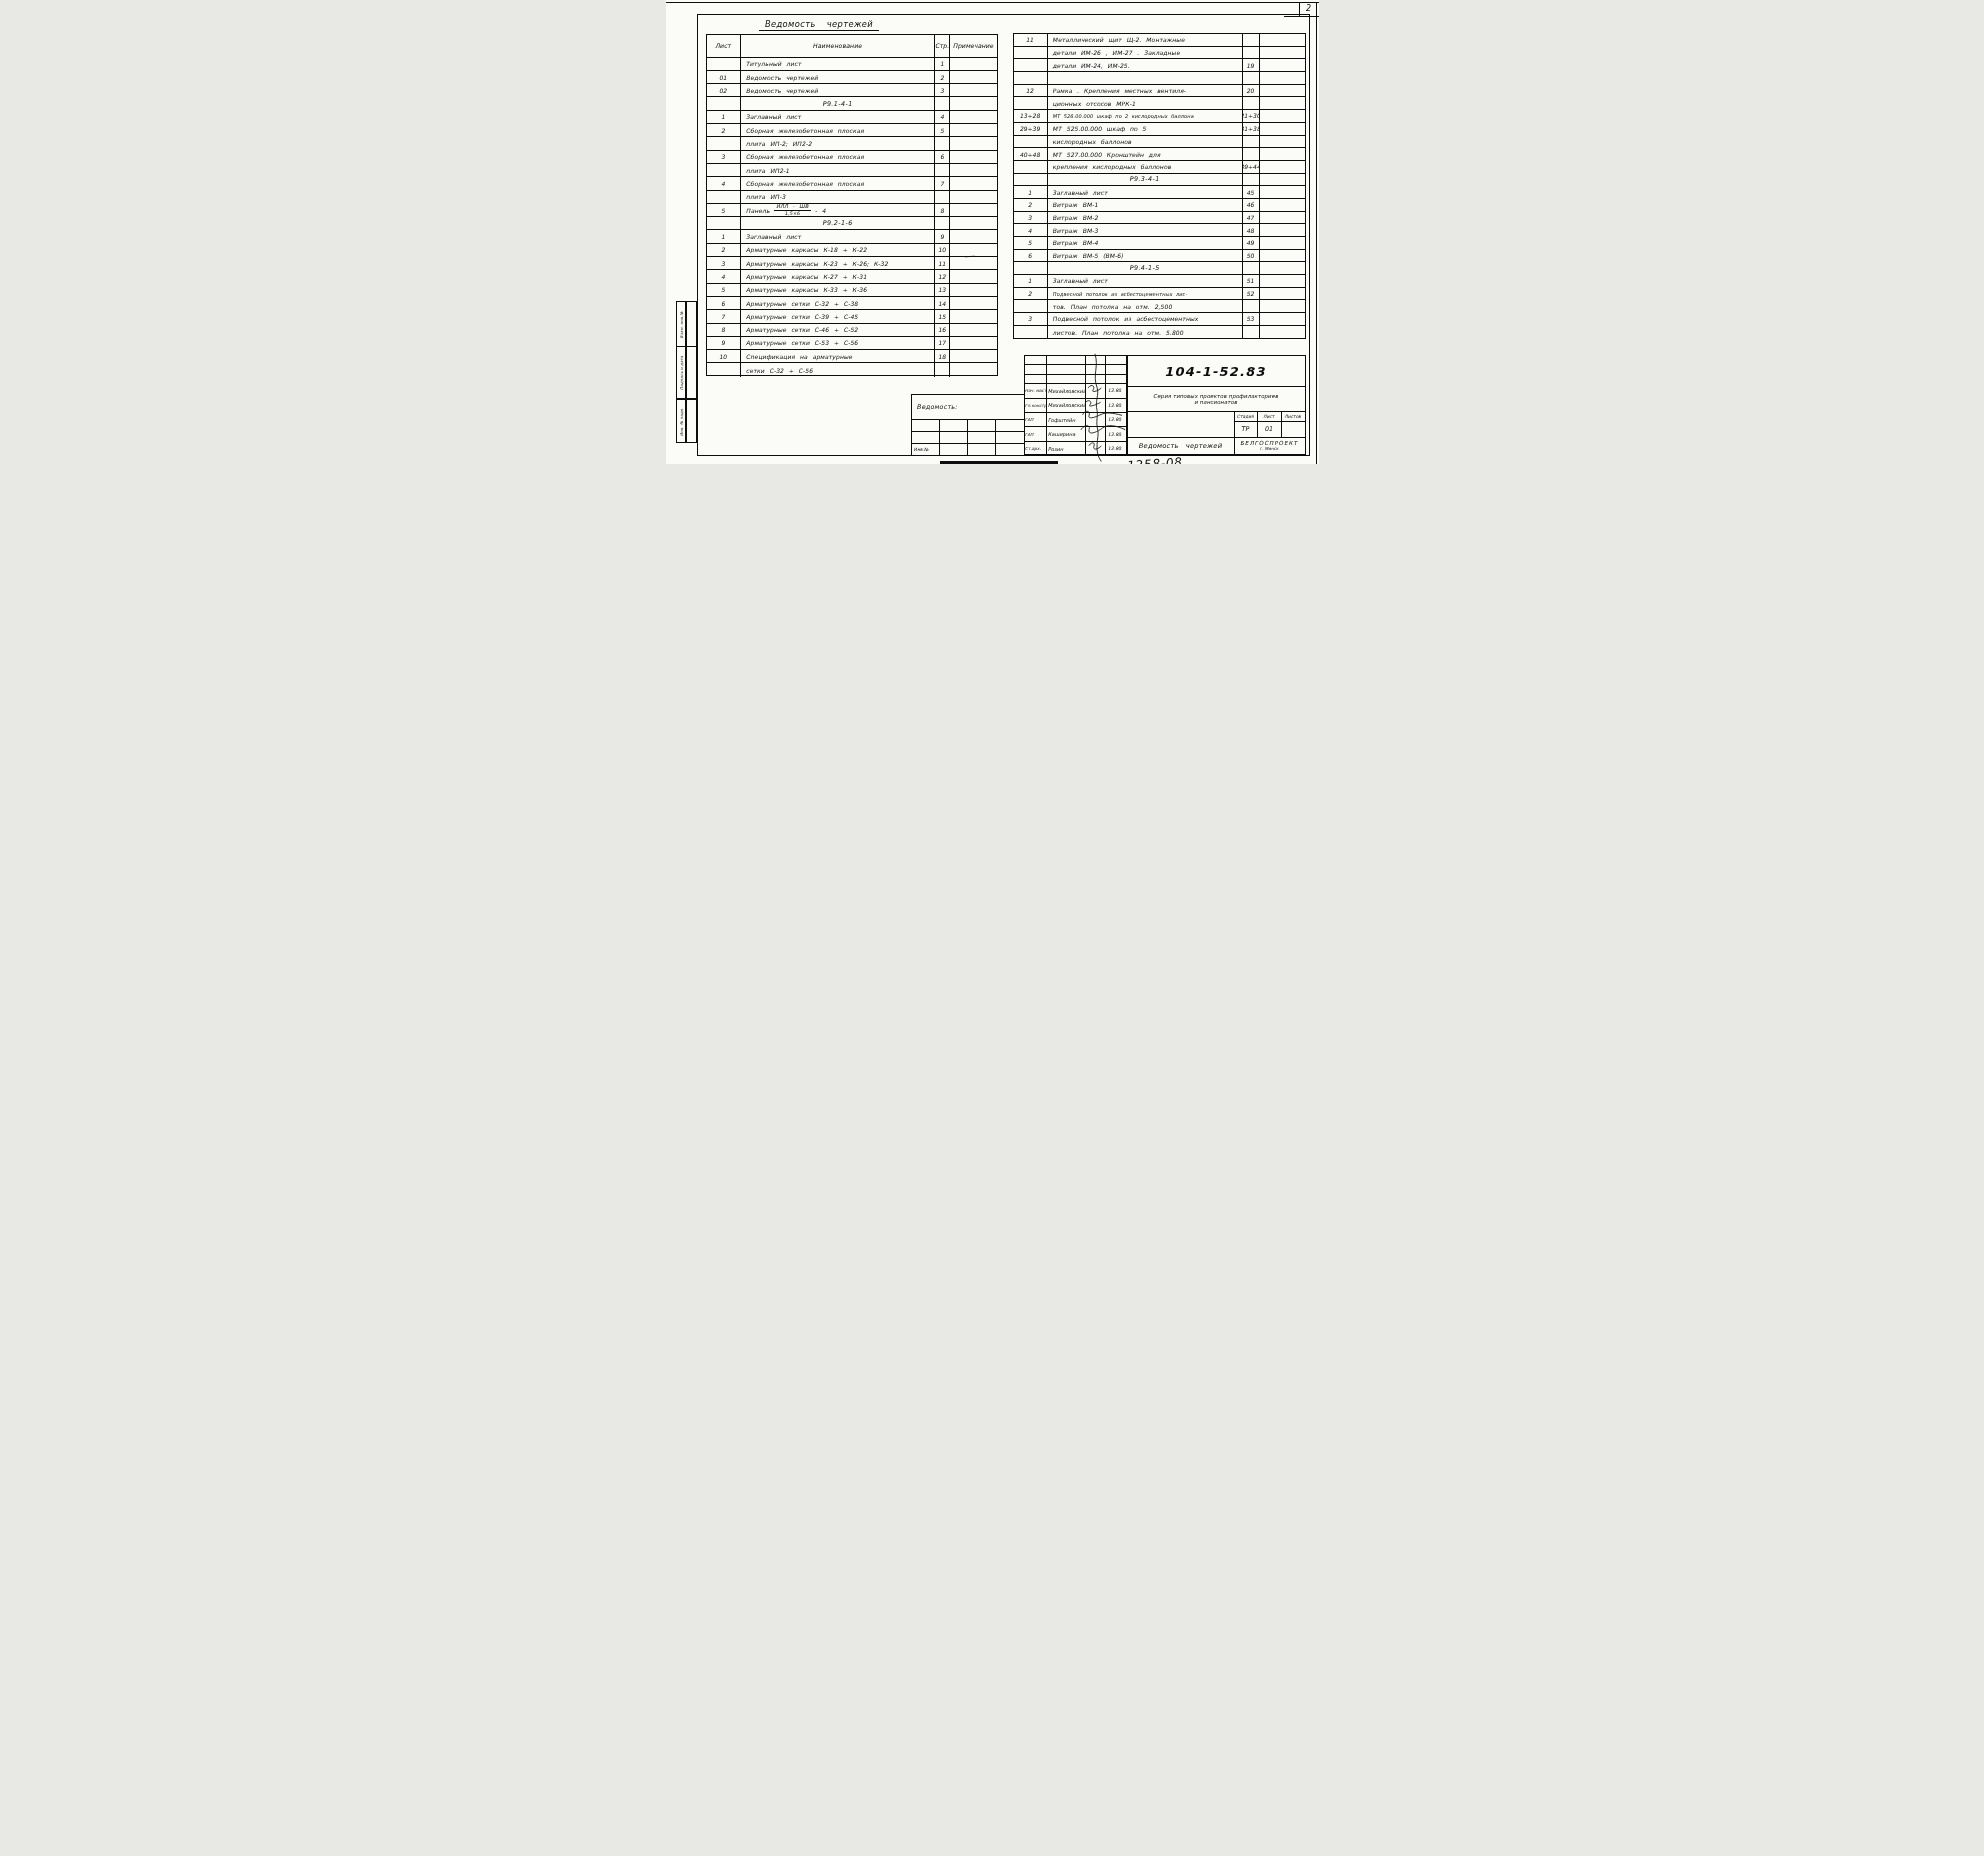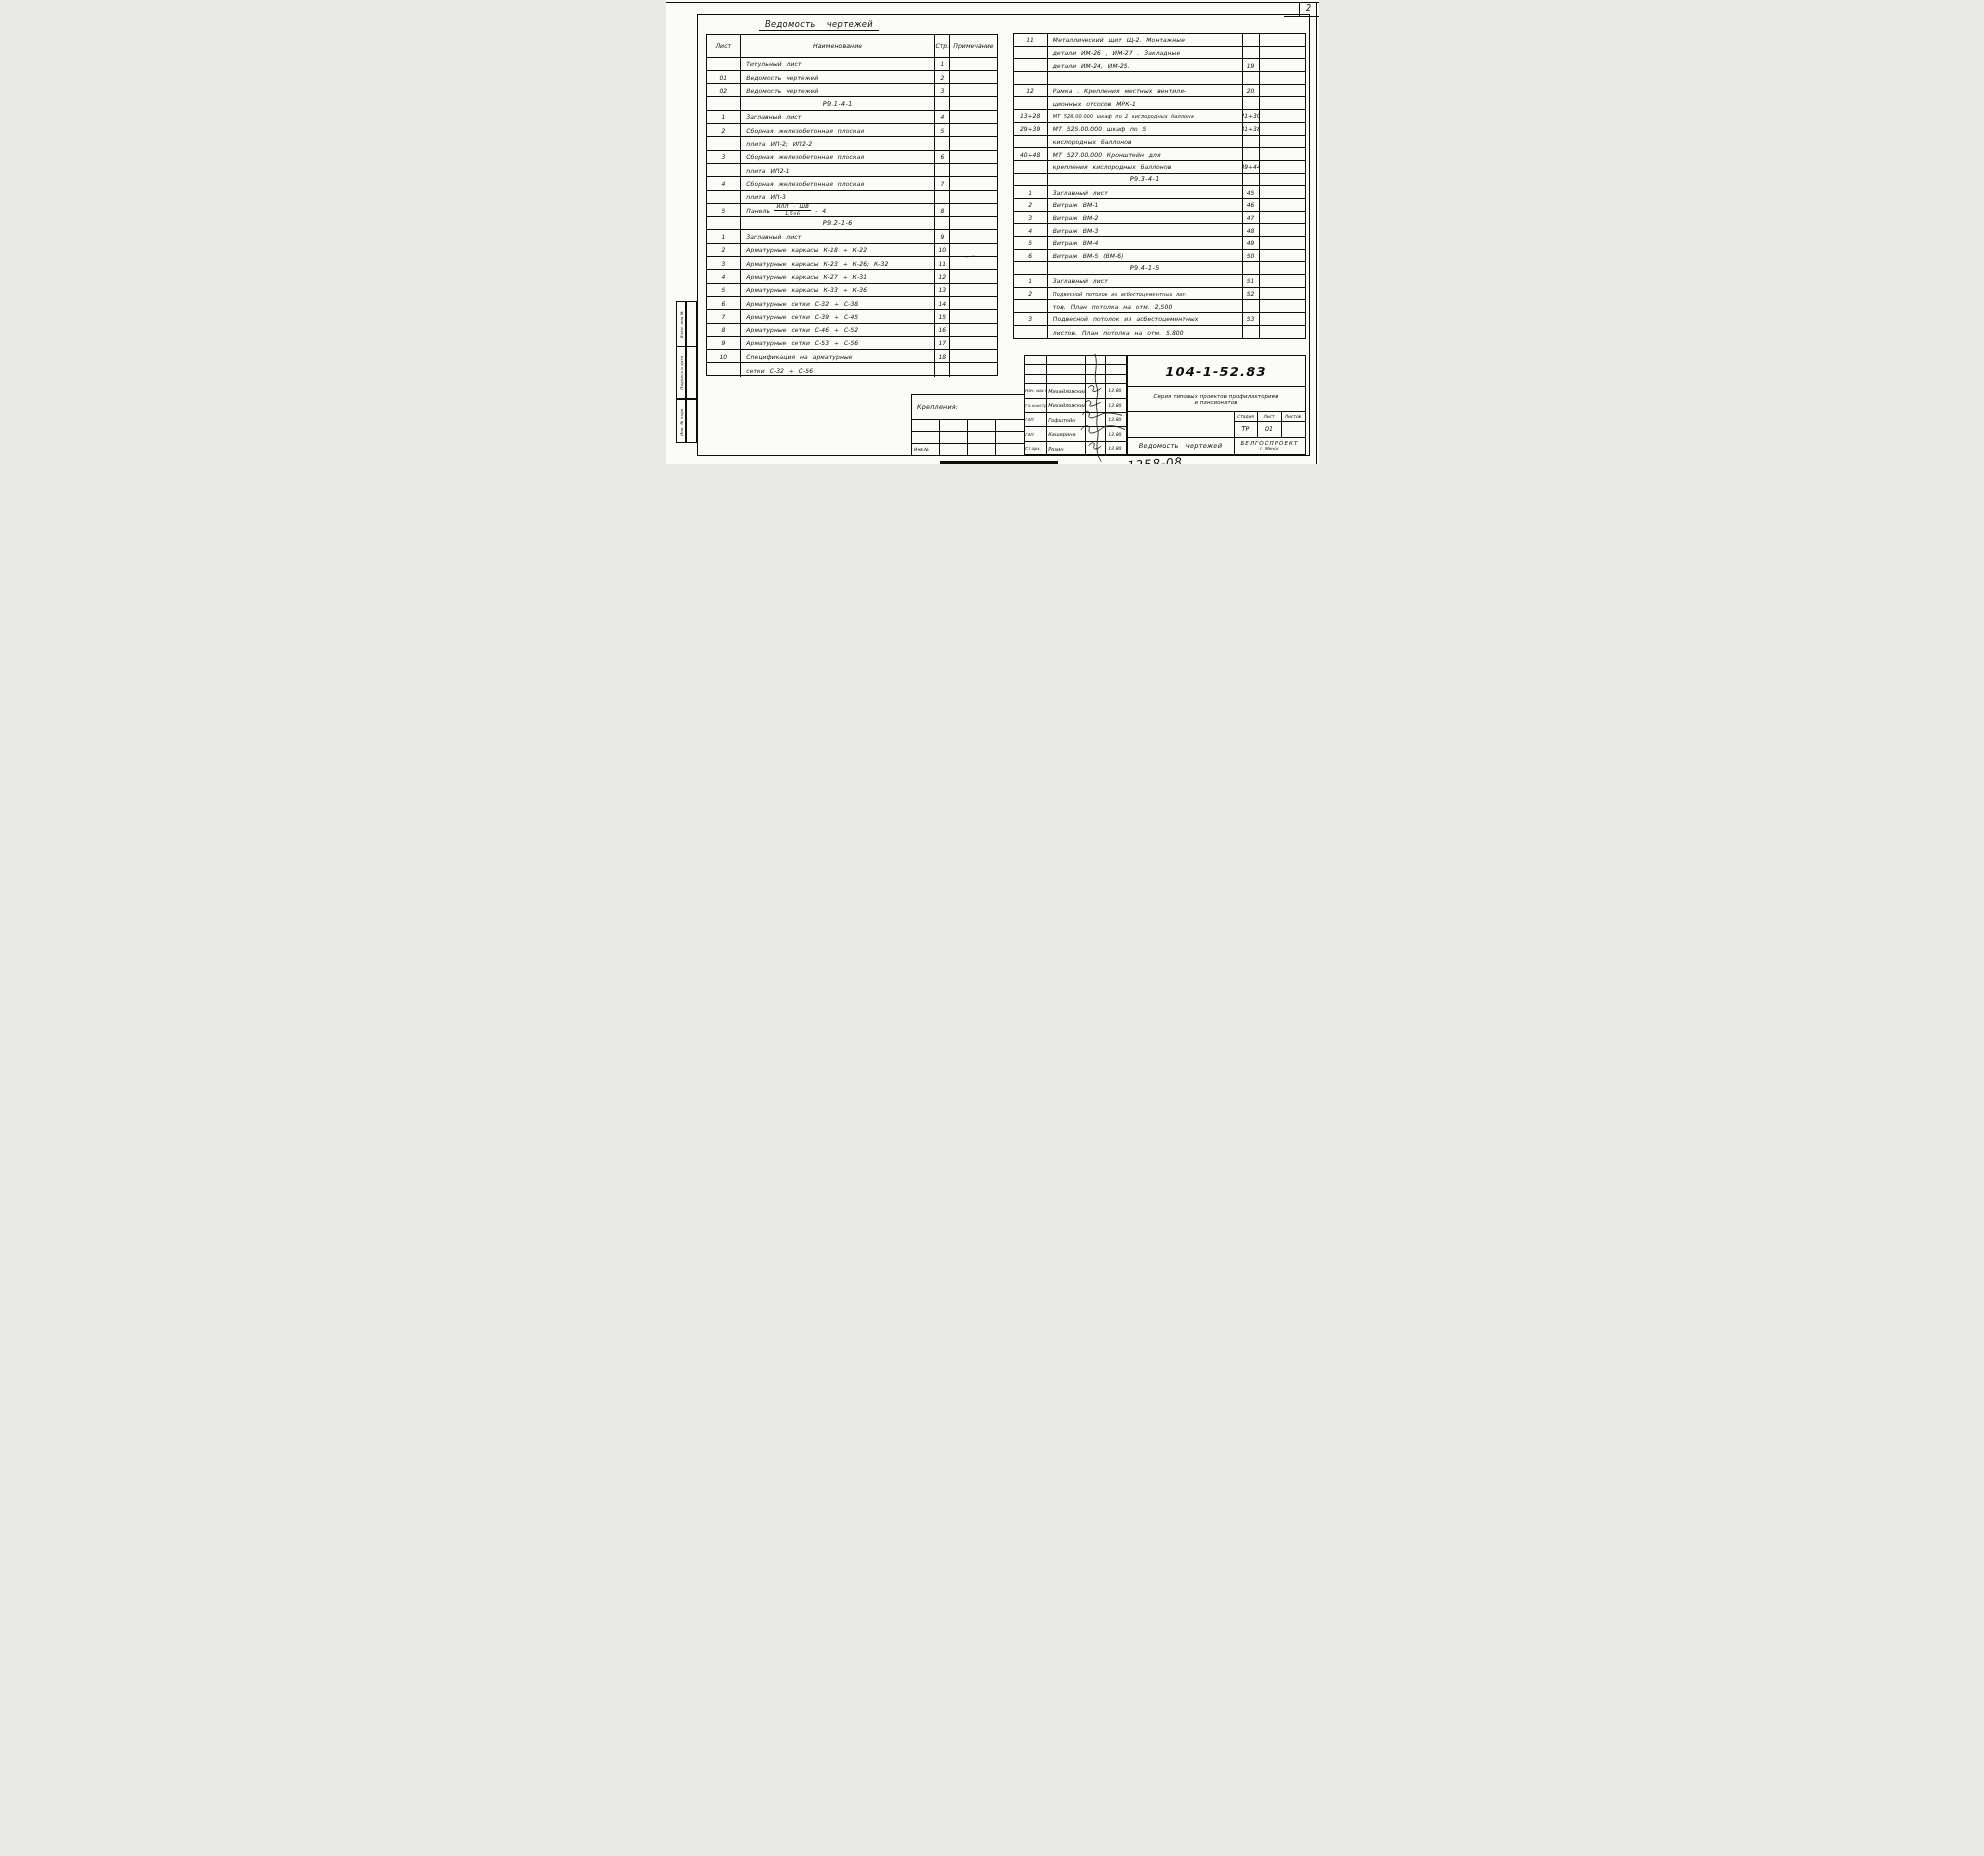--- a/index.html
+++ b/index.html
@@ -366,21 +366,21 @@
       <div class="trow" style="height: 12.7px;">
         <div class="tcell c-num" style="flex: 0 0 11.4%;"></div>
         <div class="tcell c-name" style="flex: 0 0 67%;">листов.  План  потолка  на  отм. 5.800</div>
         <div class="tcell c-num" style="flex: 0 0 5.8%;"></div>
         <div class="tcell c-num" style="flex: 1 1 0%;"></div>
       </div>
     </div>
 
   <div class="abs" style="left:245px;top:394px;width:114px;height:62px;border:1px solid #0d0d0d;display:flex;flex-direction:column;">
     <div style="flex:0 0 24px;border-bottom:0.8px solid #0d0d0d;display:flex;align-items:center;padding-left:5.6px;">
-      <span style="font-size:6.4px;letter-spacing:0.2px;">Крепления:</span>
+      <span style="font-size:6.4px;letter-spacing:0.2px;">Ведомость:</span>
     </div>
     <div id="attached-grid" style="flex:1;display:flex;flex-direction:column;">
         <div style="flex: 1 1 0%; display: flex; border-bottom: 0.8px solid rgb(13, 13, 13); box-sizing: border-box;">
           <div style="flex: 1 1 0%; border-left: none; box-sizing: border-box;"></div>
           <div style="flex: 1 1 0%; border-left: 0.8px solid rgb(13, 13, 13); box-sizing: border-box;"></div>
           <div style="flex: 1 1 0%; border-left: 0.8px solid rgb(13, 13, 13); box-sizing: border-box;"></div>
           <div style="flex: 1 1 0%; border-left: 0.8px solid rgb(13, 13, 13); box-sizing: border-box;"></div>
         </div>
         <div style="flex: 1 1 0%; display: flex; border-bottom: 0.8px solid rgb(13, 13, 13); box-sizing: border-box;">
           <div style="flex: 1 1 0%; border-left: none; box-sizing: border-box;"></div>

